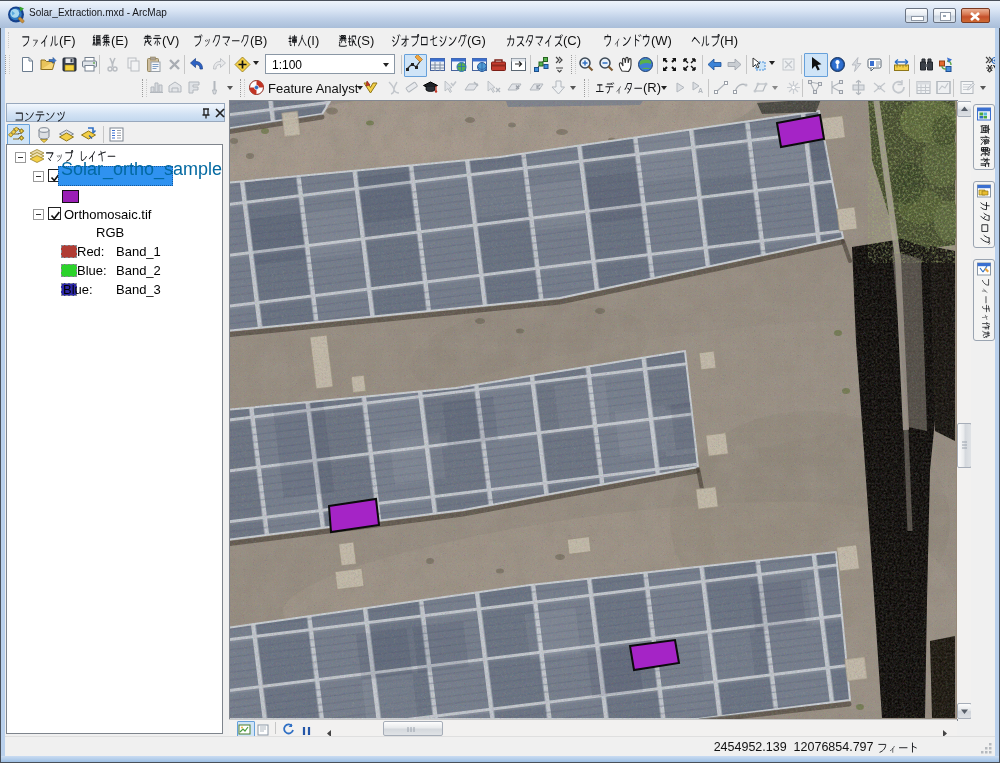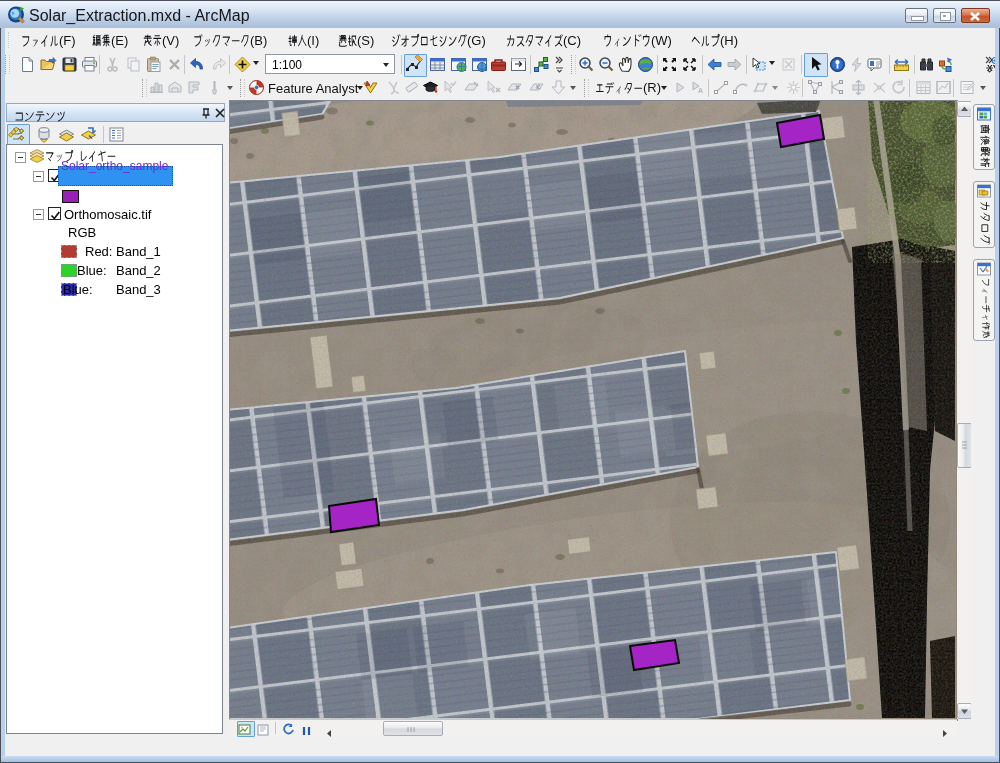--- a/index.html
+++ b/index.html
@@ -2,21 +2,21 @@
 <html><head><meta charset="utf-8"><style>
 html,body{margin:0;padding:0}
 body{font-family:"Liberation Sans",sans-serif;width:1000px;height:763px;overflow:hidden;background:#fff}
 #win{position:relative;width:1000px;height:763px;background:#f0f0f0;overflow:hidden}
 .abs{position:absolute}
 
 #tbar{left:0;top:0;width:1000px;height:28px;background:linear-gradient(#eef4fb 0%,#d8e4f4 35%,#bfd0e7 65%,#a9bed9 100%);border-top:1px solid #49505a;box-sizing:border-box}
 #brd-l{left:0;top:28px;width:5px;height:728px;background:#b9d0ec;border-left:1px solid #49505a;box-sizing:border-box}
 #brd-r{left:995px;top:28px;width:5px;height:728px;background:#b9d0ec;border-right:1px solid #49505a;box-sizing:border-box}
 #brd-b{left:0;top:756px;width:1000px;height:7px;background:linear-gradient(#cadcf2,#9fc0e4);border-bottom:1px solid #49505a;border-left:1px solid #49505a;border-right:1px solid #49505a;box-sizing:border-box}
-#title-txt{left:29px;top:7px;font-size:16px;color:#15161a}
+#title-txt{left:29px;top:7px;font-size:10px;color:#15161a}
 .capbtn{top:8px;height:15px;border:1px solid #6a7382;border-radius:2px;background:linear-gradient(#fcfdfe 0%,#e7ecf2 45%,#ccd6e2 55%,#dbe3ec 100%);box-sizing:border-box}
 #btn-close{background:linear-gradient(#eab095 0%,#d97b55 40%,#c5502c 60%,#cf6a33 100%);border-color:#7a3a22}
 
 #menubar{left:1px;top:28px;width:998px;height:24px;background:#f0f0f0}
 #tb1{left:1px;top:52px;width:998px;height:25px;background:#f0f0f0}
 #tb2{left:1px;top:77px;width:998px;height:23px;background:#f0f0f0}
 .mi{position:absolute;top:5px;font-size:13px;color:#111;display:flex;align-items:center}
 .grip{position:absolute;width:3px;border-left:1px dotted #9a9a9a;border-right:1px dotted #c9c9c9}
 .tsep{position:absolute;width:1px;background:#c6c6c6}
 .tbi{position:absolute;width:17px;height:17px}
@@ -889,32 +889,32 @@
             <use href="#k-ya" x="550"></use>
             <use href="#k-bar" x="650"></use>
           </svg></div>
 <div class="texp" style="left:26px;top:26px"></div>
 <div class="cb" style="left:41px;top:24px">
           <svg width="13" height="13">
             <path d="M2.5,6.5 l2.8,3 5,-6.5" fill="none" stroke="#111" stroke-width="1.7"></path>
           </svg>
         </div>
 <div class="abs" style="left:51px;top:21px;width:113px;height:18px;background:#2f92f0;border:1px dotted #155a9e"></div>
-<div class="tlbl" style="left:54px;top:14px;color:#6d28d9;font-size:12px">Solar_ortho_sample</div>
+<div class="tlbl" style="left:54px;top:14px;color:#0369a1;font-size:18px">Solar_ortho_sample</div>
 <div class="abs" style="left:55px;top:45px;width:15px;height:11px;background:#9a1fb5;border:1px solid #111"></div>
 <div class="texp" style="left:26px;top:64px"></div>
 <div class="cb" style="left:41px;top:62px">
           <svg width="13" height="13">
             <path d="M2.5,6.5 l2.8,3 5,-6.5" fill="none" stroke="#111" stroke-width="1.7"></path>
           </svg>
         </div>
 <div class="tlbl" style="left:57px;top:62px">Orthomosaic.tif</div>
-<div class="tlbl" style="left:61px;top:80px">RGB</div>
+<div class="tlbl" style="left:89px;top:80px">RGB</div>
 <div class="abs" style="left:54px;top:100px;width:14px;height:11px;background:#b03c34;border:1px dashed #8a8f96"></div>
-<div class="tlbl" style="left:78px;top:99px">Red:</div>
+<div class="tlbl" style="left:70px;top:99px">Red:</div>
         <div class="tlbl" style="left:109px;top:99px">Band_1</div>
 <div class="abs" style="left:54px;top:119px;width:14px;height:11px;background:#2bd32b;border:1px dashed #8a8f96"></div>
 <div class="tlbl" style="left:70px;top:118px">Blue:</div>
         <div class="tlbl" style="left:109px;top:118px">Band_2</div>
 <div class="abs" style="left:54px;top:138px;width:14px;height:11px;background:#2d28a8;border:1px dashed #8a8f96"></div>
 <div class="tlbl" style="left:56px;top:137px">Blue:</div>
         <div class="tlbl" style="left:109px;top:137px">Band_3</div>
 </div>
 </div>
 <div id="mapwrap" class="abs"><svg width="726" height="618" viewBox="0 0 726 618">
@@ -1192,15 +1192,36 @@
             <use href="#k-hu" class="k" stroke-width="8"></use>
             <use href="#k-xi" x="100" class="k" stroke-width="8"></use>
             <use href="#k-bar" x="200" class="k" stroke-width="8"></use>
             <use href="#k-ti" x="300" class="k" stroke-width="8"></use>
             <use href="#k-xya" x="400" class="k" stroke-width="8"></use>
             <use href="#j-saku" x="500" class="k" stroke-width="8"></use>
             <use href="#j-sei" x="600" class="k" stroke-width="8"></use>
           </g>
         </svg></div>
 </div>
+<div id="status" class="abs">
+      <div id="coords">
+        <span>2454952.139&nbsp;&nbsp;12076854.797&nbsp;</span>
+        <svg class="jp" preserveAspectRatio="none" width="42" height="11" viewBox="0 0 400 100" style="margin-top:1px">
+          <use href="#k-hu"></use>
+          <use href="#k-xi" x="100"></use>
+          <use href="#k-bar" x="200"></use>
+          <use href="#k-to" x="300"></use>
+        </svg>
+      </div>
+<svg class="abs" style="right:6px;top:6px" width="12" height="12">
+        <g fill="#b5b9be">
+          <rect x="8" y="0" width="2.5" height="2.5"></rect>
+          <rect x="8" y="4" width="2.5" height="2.5"></rect>
+          <rect x="8" y="8" width="2.5" height="2.5"></rect>
+          <rect x="4" y="4" width="2.5" height="2.5"></rect>
+          <rect x="4" y="8" width="2.5" height="2.5"></rect>
+          <rect x="0" y="8" width="2.5" height="2.5"></rect>
+        </g>
+      </svg>
+</div>
 <div id="brd-l" class="abs"></div>
     <div id="brd-r" class="abs"></div>
     <div id="brd-b" class="abs"></div>
 </div>
 </body></html>

